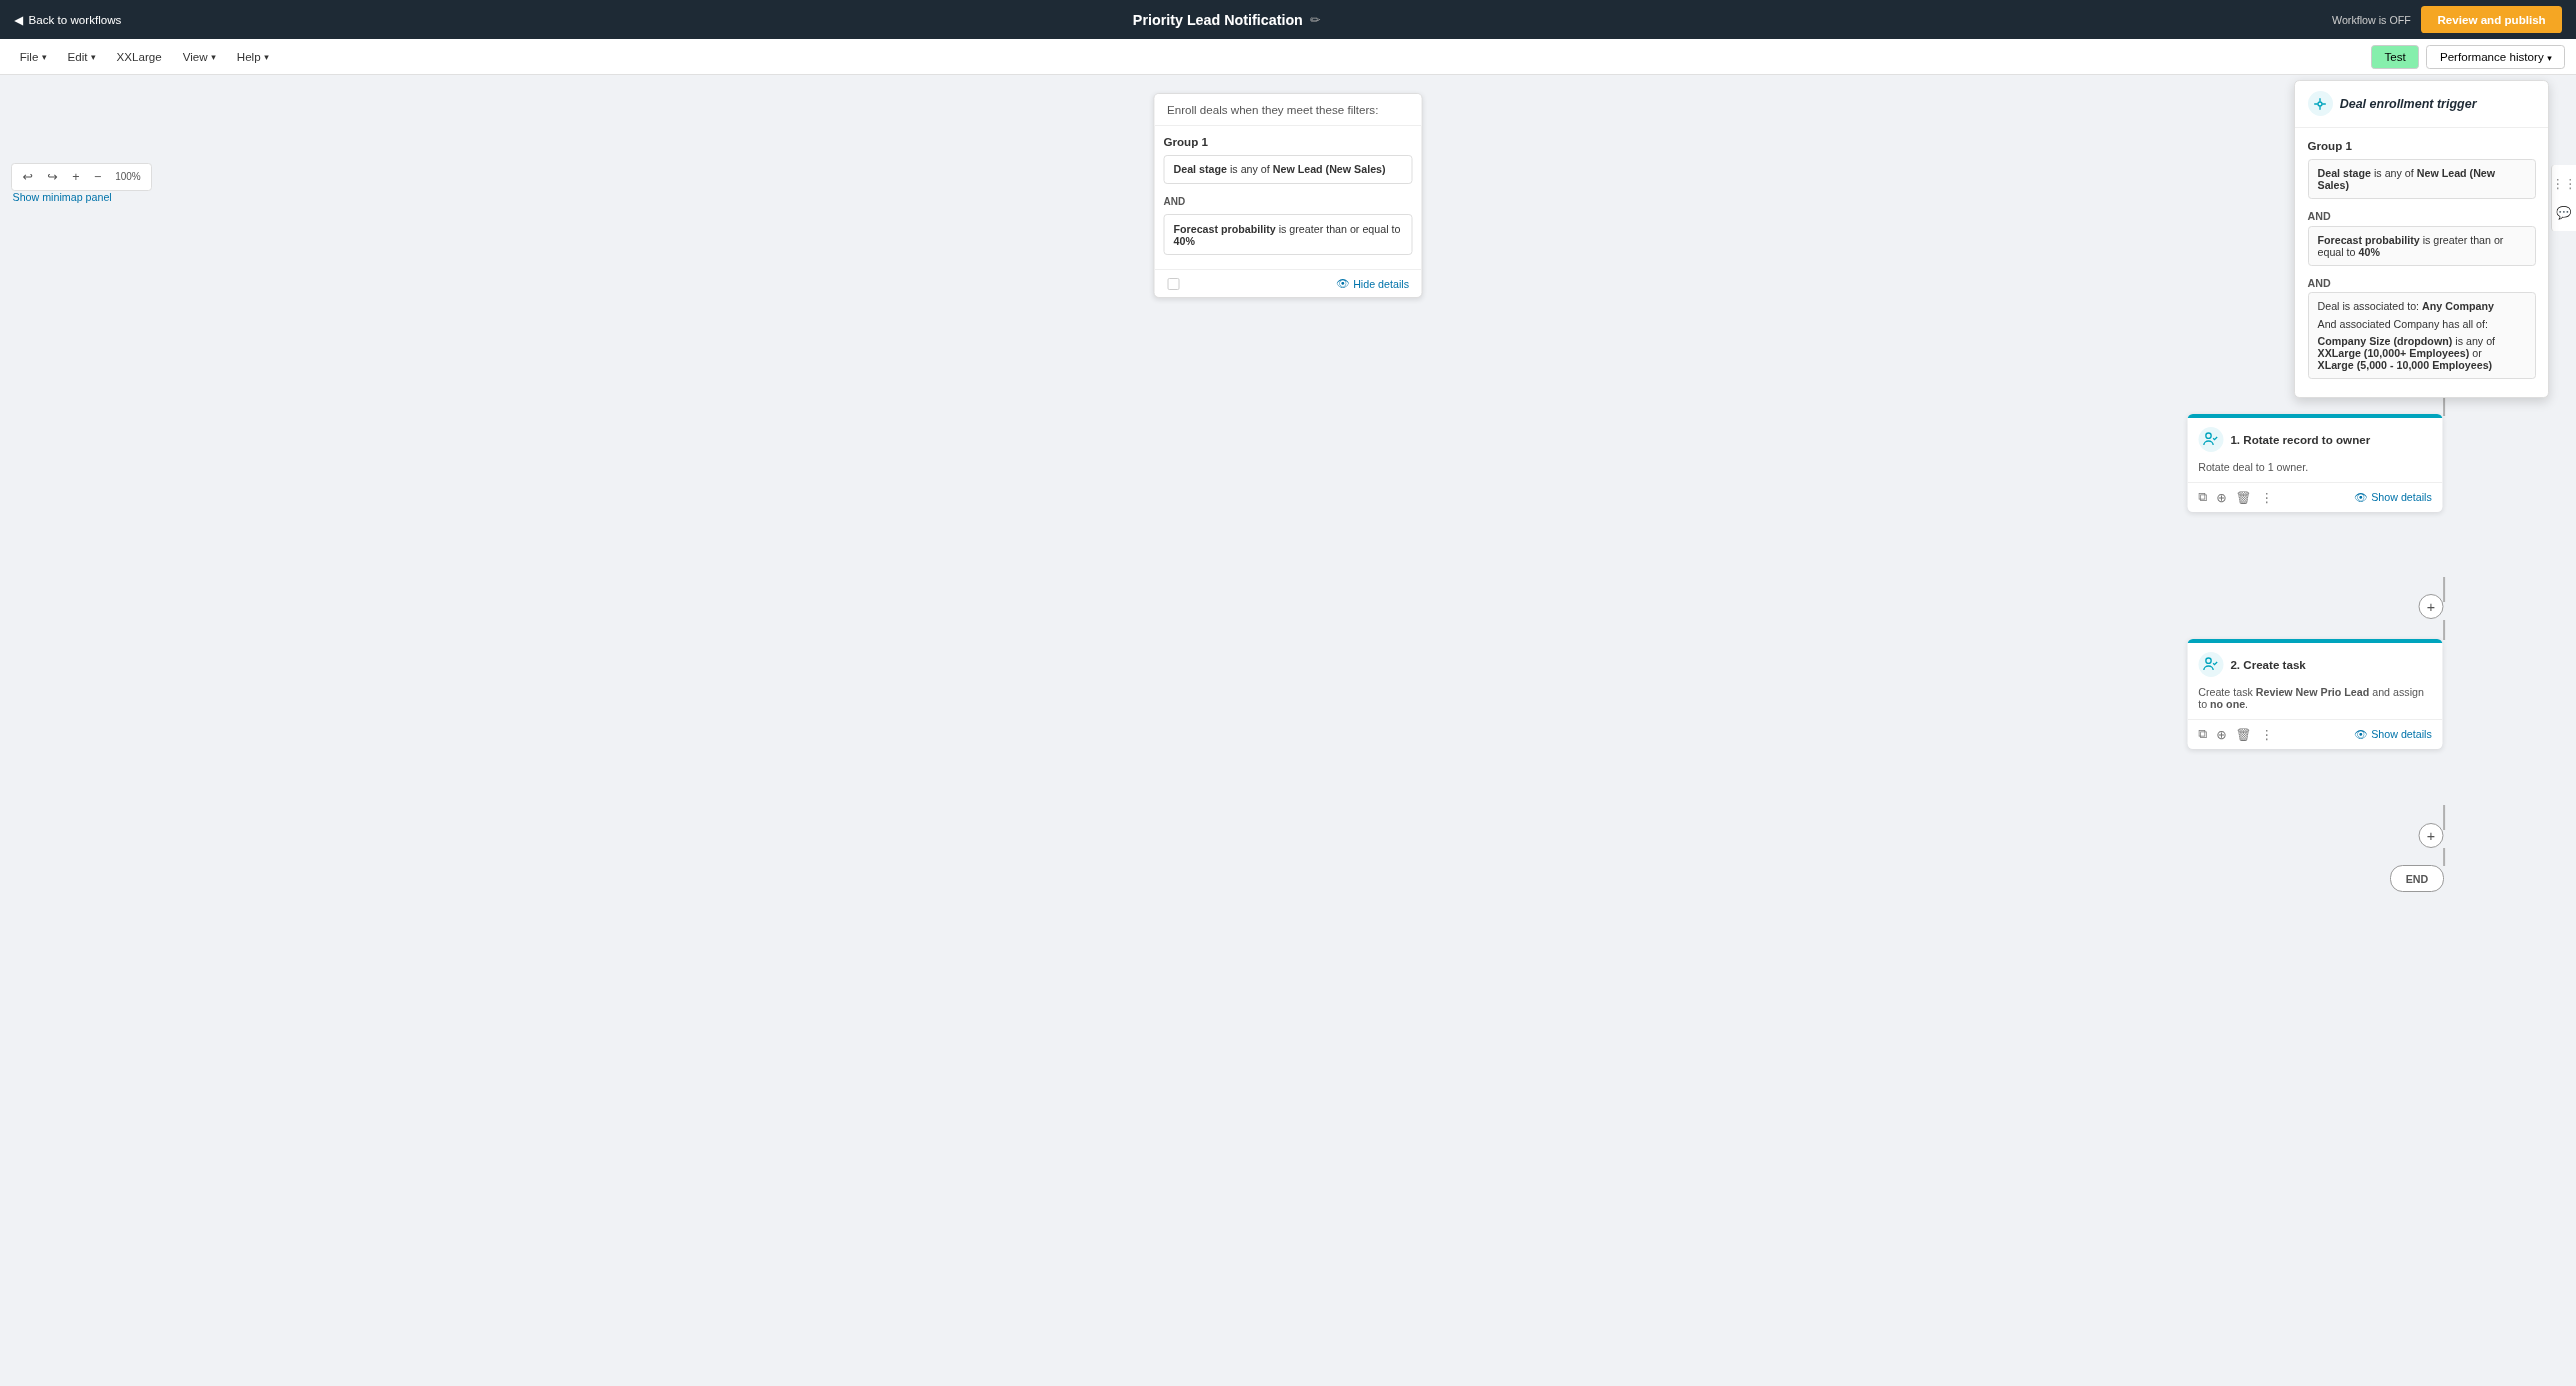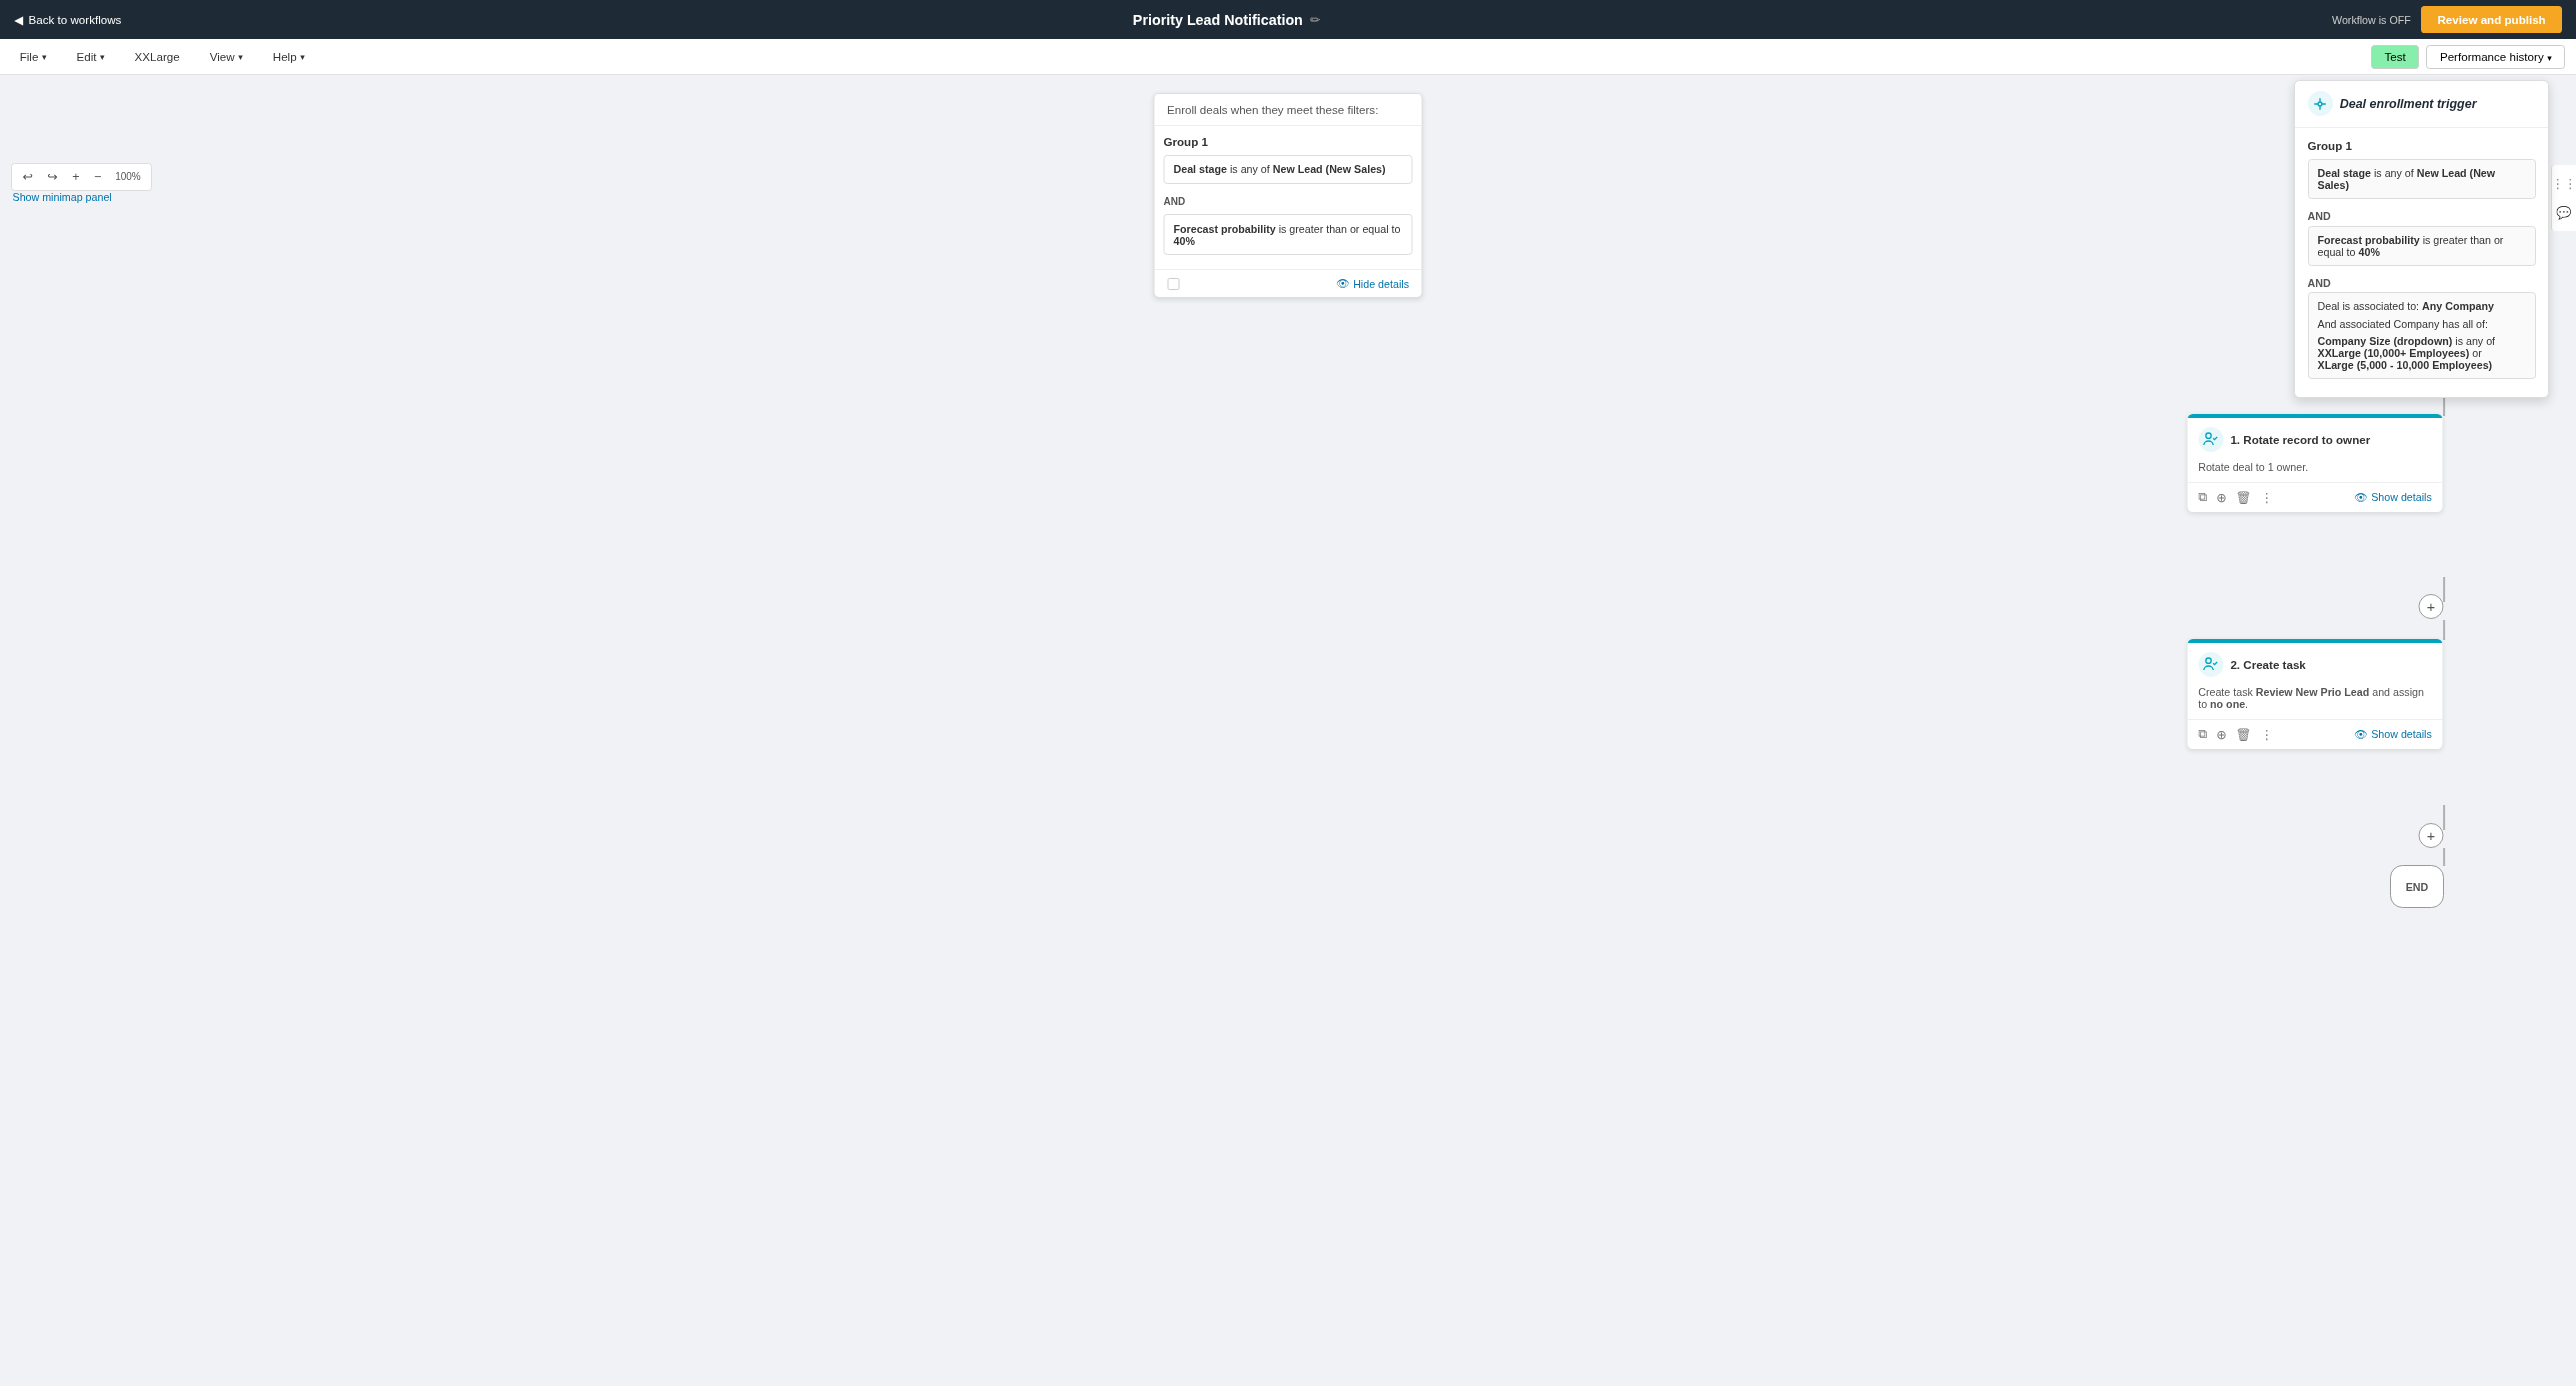--- a/index.html
+++ b/index.html
@@ -63,21 +63,21 @@
     }
 
     
     .menu-bar {
       background: #fff;
       border-bottom: 0.9px solid #e0e0e0;
       height: 36px;
       display: flex;
       align-items: center;
       padding: 0 10.7px;
-      gap: 12px;
+      gap: 3px;
       position: relative;
       z-index: 99;
     }
     .menu-item {
       display: flex;
       align-items: center;
       gap: 3.6px;
       padding: 5.4px 9px;
       border-radius: 3.6px;
       cursor: pointer;
@@ -322,21 +322,21 @@
       align-items: center;
       gap: 3.6px;
     }
 
     
     .end-node {
       position: absolute;
       left: 50%;
       transform: translateX(-50%);
       width: 54px;
-      height: 43px;
+      height: 27px;
       border-radius: 12.5px;
       background: #fff;
       border: 1.8px solid #999;
       display: flex;
       align-items: center;
       justify-content: center;
       font-size: 10.7px;
       font-weight: 600;
       color: #555;
     }

